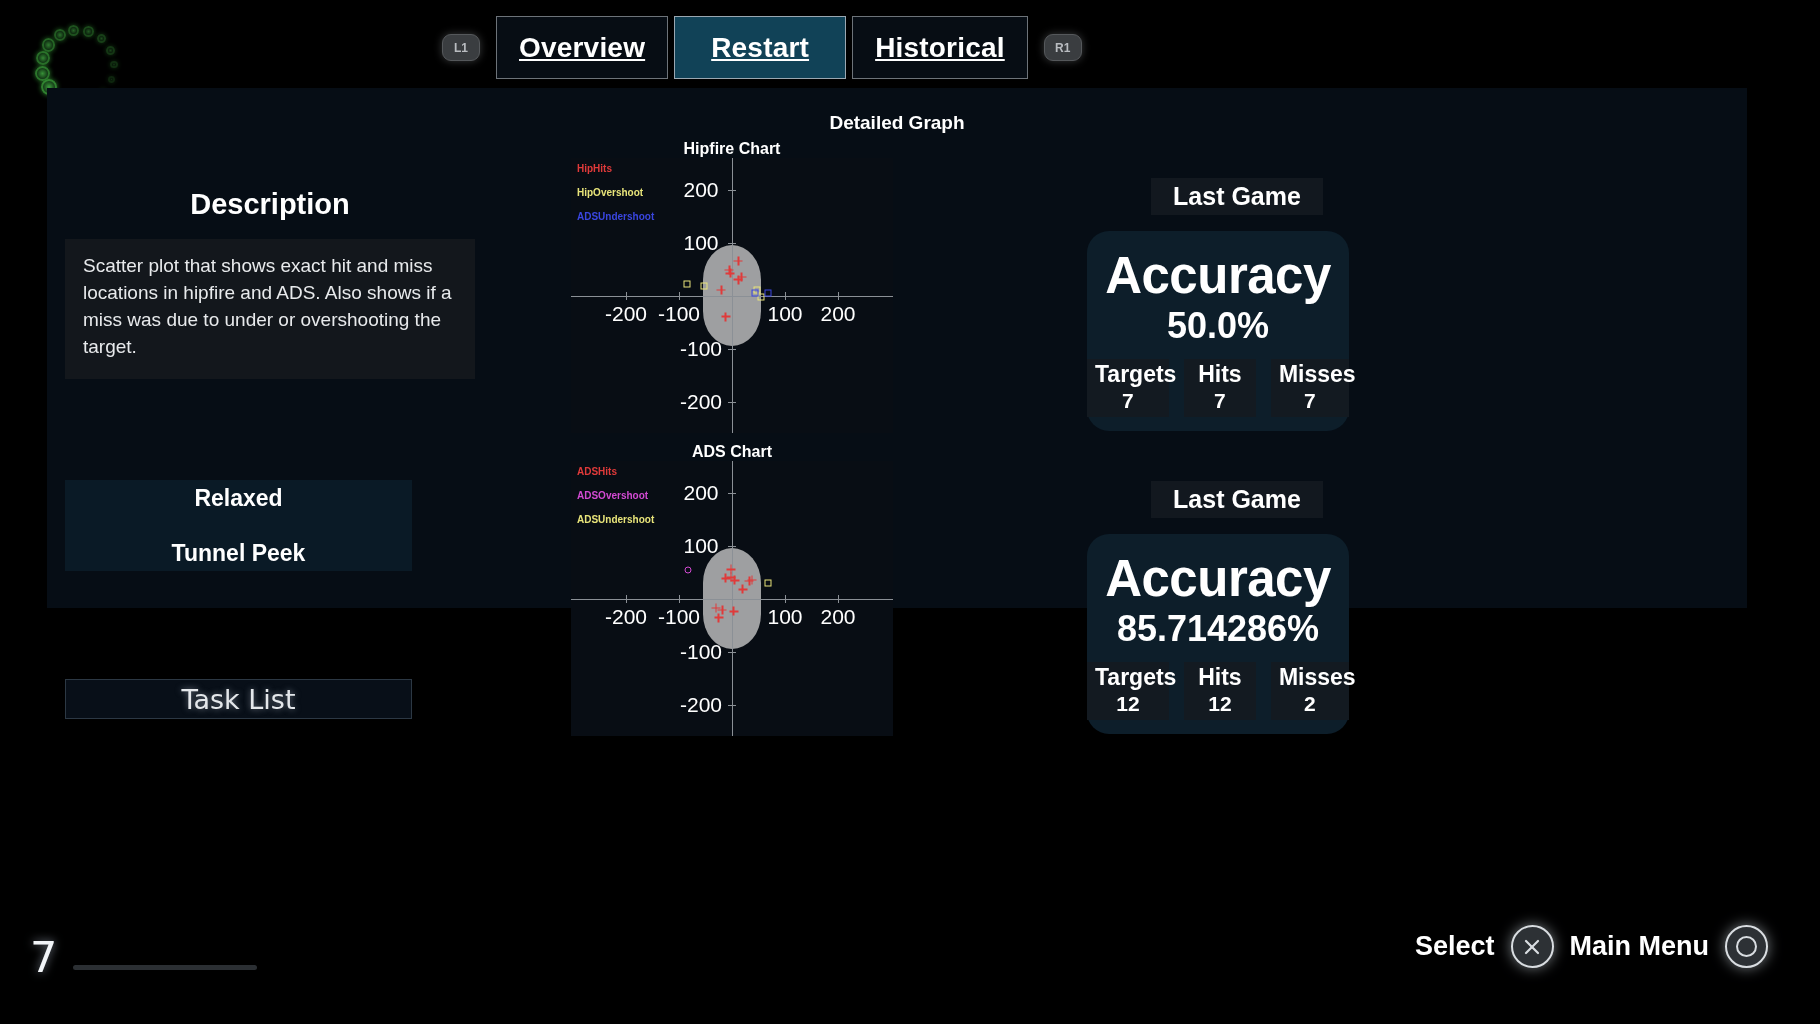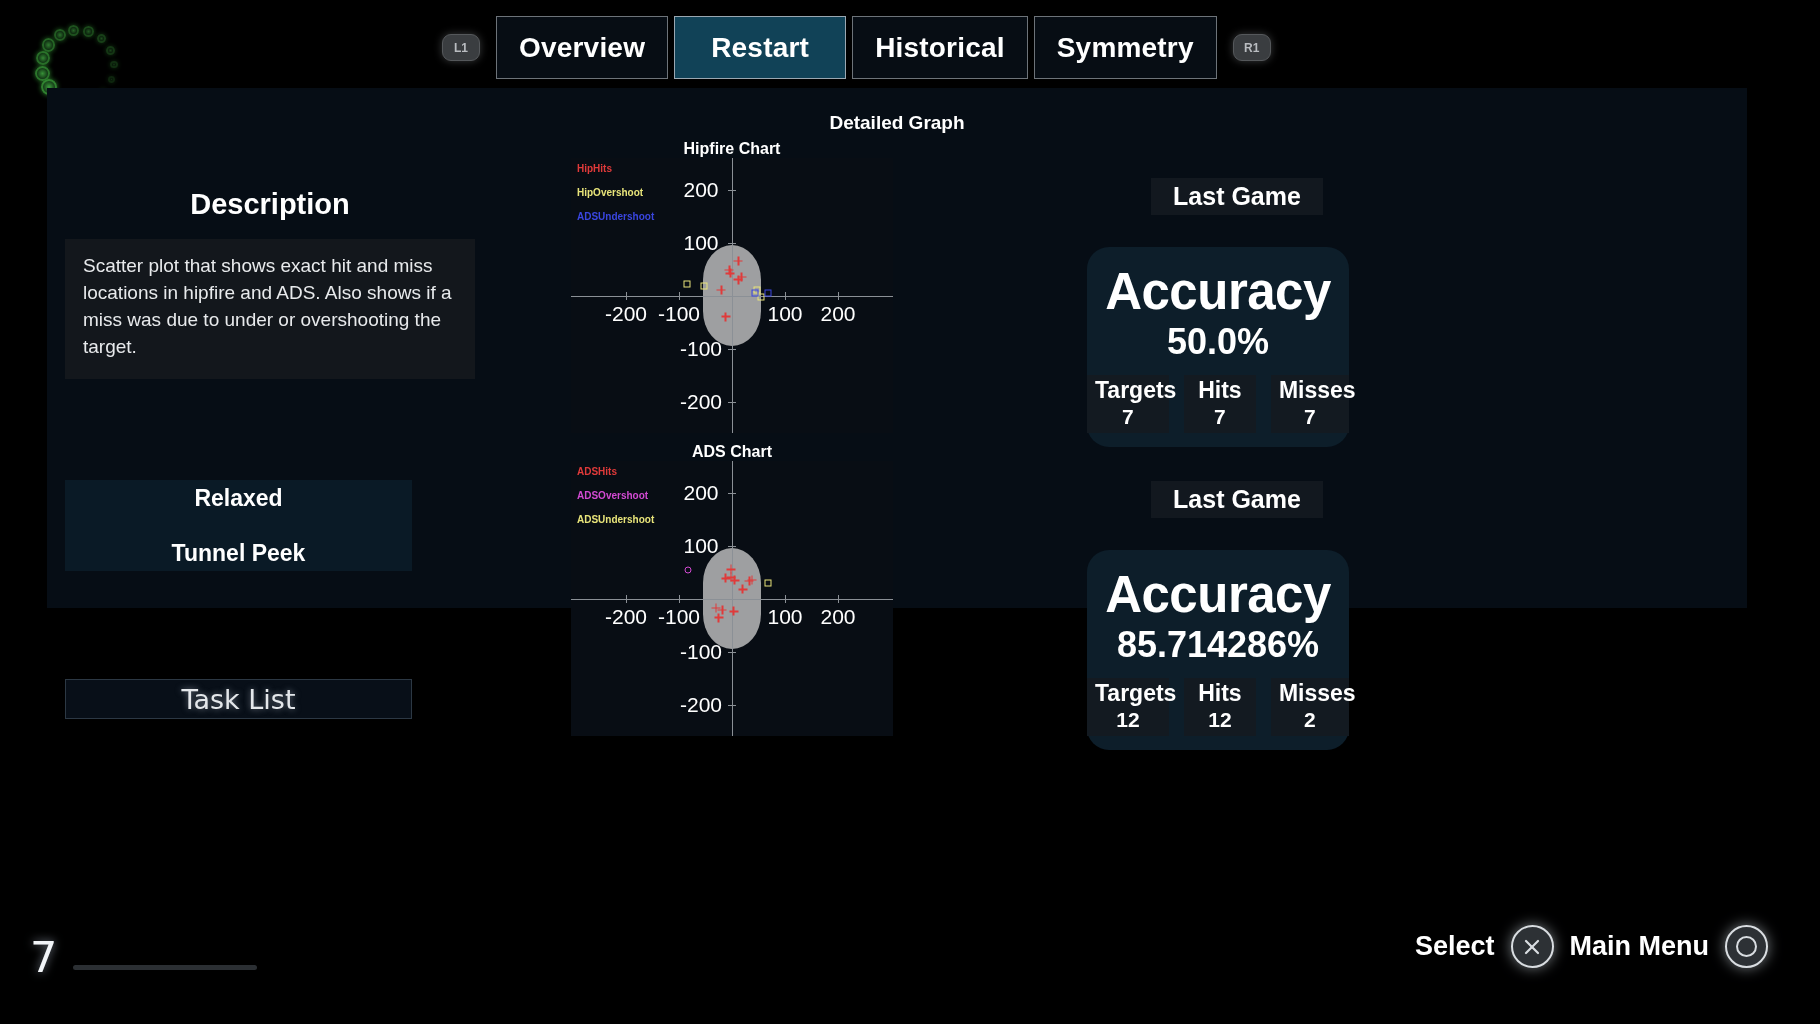--- a/index.html
+++ b/index.html
@@ -29,20 +29,21 @@
     display: flex; align-items: center; justify-content: center;
     box-shadow: 0 0 9px rgba(190,195,200,.3);
     margin: 0 10px;
   }
   .tab {
     min-width: 172px; height: 63px; padding: 0 22px;
     border: 1px solid #6d7379; background: #070d14;
     color: #ffffff; font-size: 28px; font-weight: bold;
     display: flex; align-items: center; justify-content: center;
     letter-spacing: .2px;
+    text-decoration: underline;
   }
   .tab.active { background: #114257; border-color: #9aa7b1; }
 
   
   .stage {
     position: absolute; left: 47px; top: 88px; width: 1700px; height: 520px;
     background: #060d15;
   }
 
   .stage-title {
@@ -123,21 +124,21 @@
   .pt-circle { width: 7px; height: 7px; border: 1.4px solid currentColor; border-radius: 50%; }
 
   
   .statgroup { position: absolute; }
   .lastgame-label {
     color: #ffffff; font-size: 25px; font-weight: bold; background: #12181f;
     padding: 4px 22px; display: inline-block;
   }
   .lastgame-row { text-align: center; }
   .stat-card {
-    margin-top: 32px; width: 262px; border-radius: 22px;
+    margin-top: 16px; width: 262px; border-radius: 22px;
     background: #0d1e2a; padding: 20px 0 14px 0; text-align: center;
   }
   .stat-acc-label { color: #fff; font-size: 51px; font-weight: bold; line-height: .98; letter-spacing: -.5px; }
   .stat-acc-val { color: #fff; font-size: 36px; font-weight: bold; margin-top: 4px; }
   .stat-cols { display: flex; justify-content: center; gap: 15px; margin-top: 12px; }
   .stat-col { background: #131a21; padding: 2px 8px 4px 8px; min-width: 72px; }
   .stat-col .k { color: #fff; font-size: 23px; font-weight: bold; }
   .stat-col .v { color: #fff; font-size: 21px; font-weight: bold; margin-top: 1px; }
 
   
@@ -184,21 +185,20 @@
         <div class="dot" style="width: 7.81818px; height: 7.81818px; left: 82.0626px; top: 44.6633px; opacity: 0.36;"></div>
         <div class="dot" style="width: 6.90909px; height: 6.90909px; left: 80.0718px; top: 59.6597px; opacity: 0.29;"></div>
         <div class="dot" style="width: 6px; height: 6px; left: 72.4558px; top: 72.4558px; opacity: 0.22;"></div>
       </div>
 
     <div class="tabs">
       <div class="shoulder">L1</div>
       <div class="tab">Overview</div>
       <div class="tab active">Restart</div>
       <div class="tab">Historical</div>
-      <div class="tab">Symmetry</div>
       <div class="shoulder">R1</div>
     </div>
   </div>
 
   <div class="stage">
 
     <div class="stage-title">Detailed Graph</div>
 
     <div class="leftcol">
       <div class="desc-title">Description</div>

